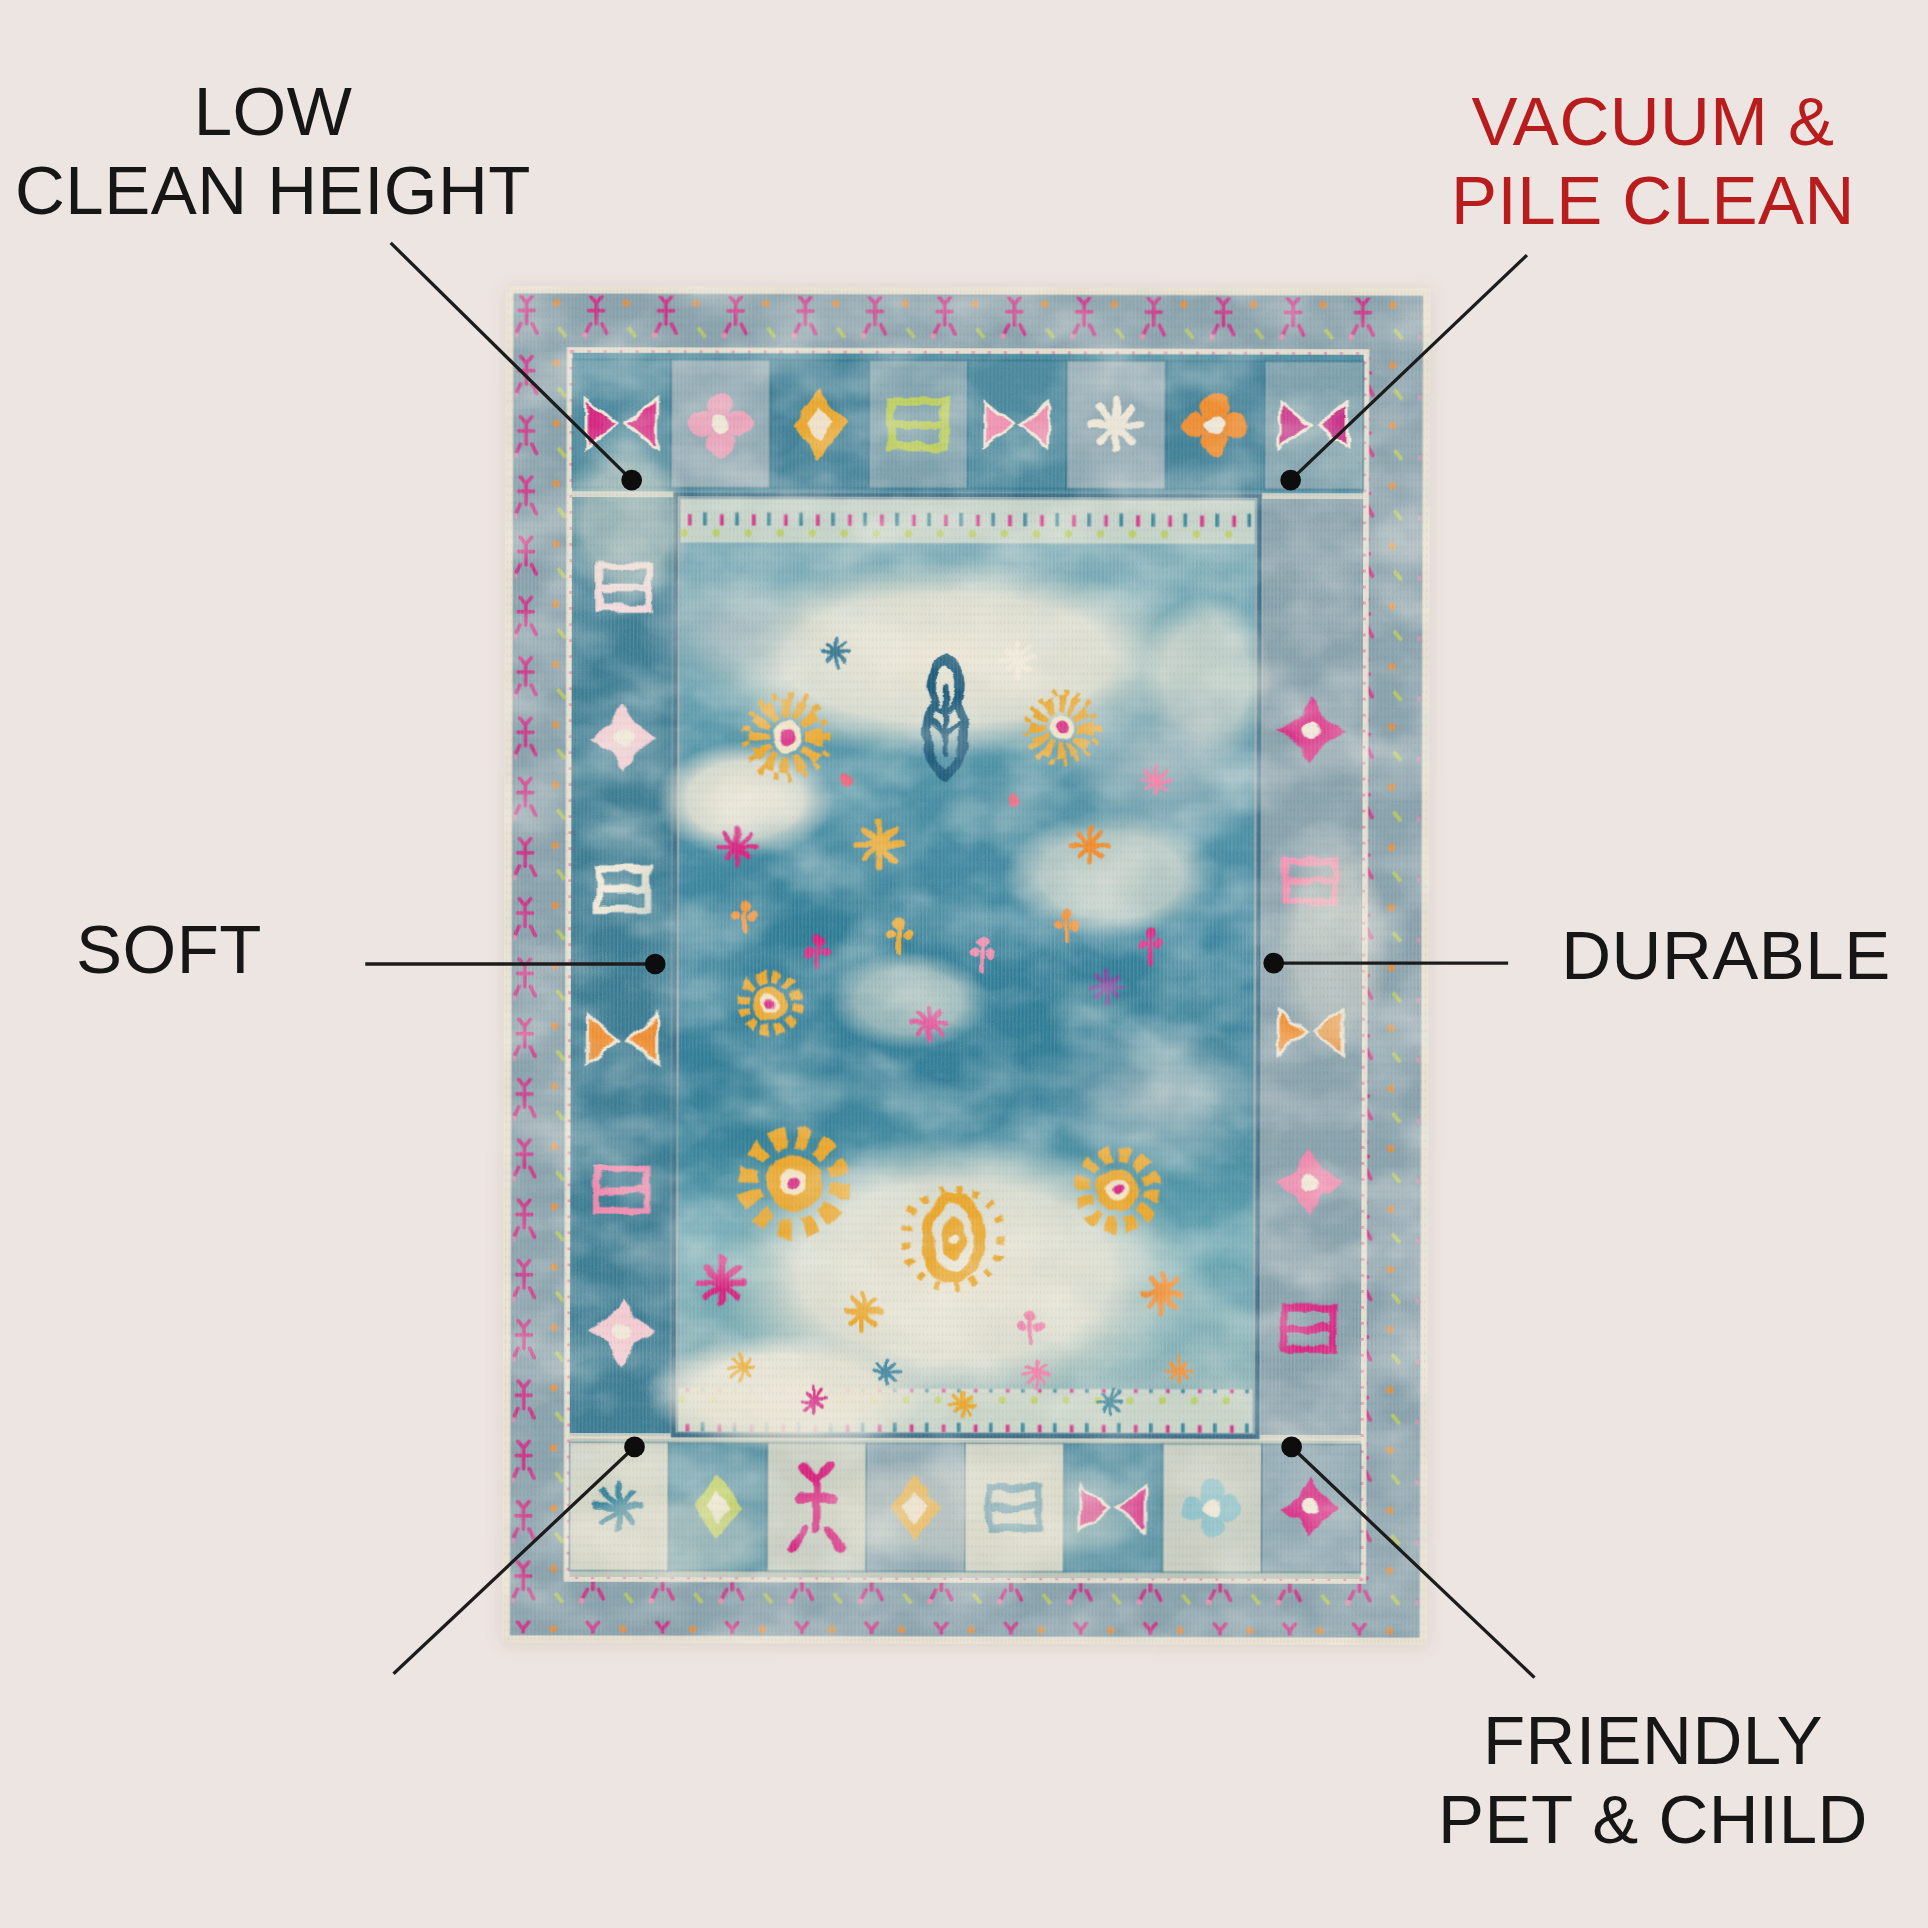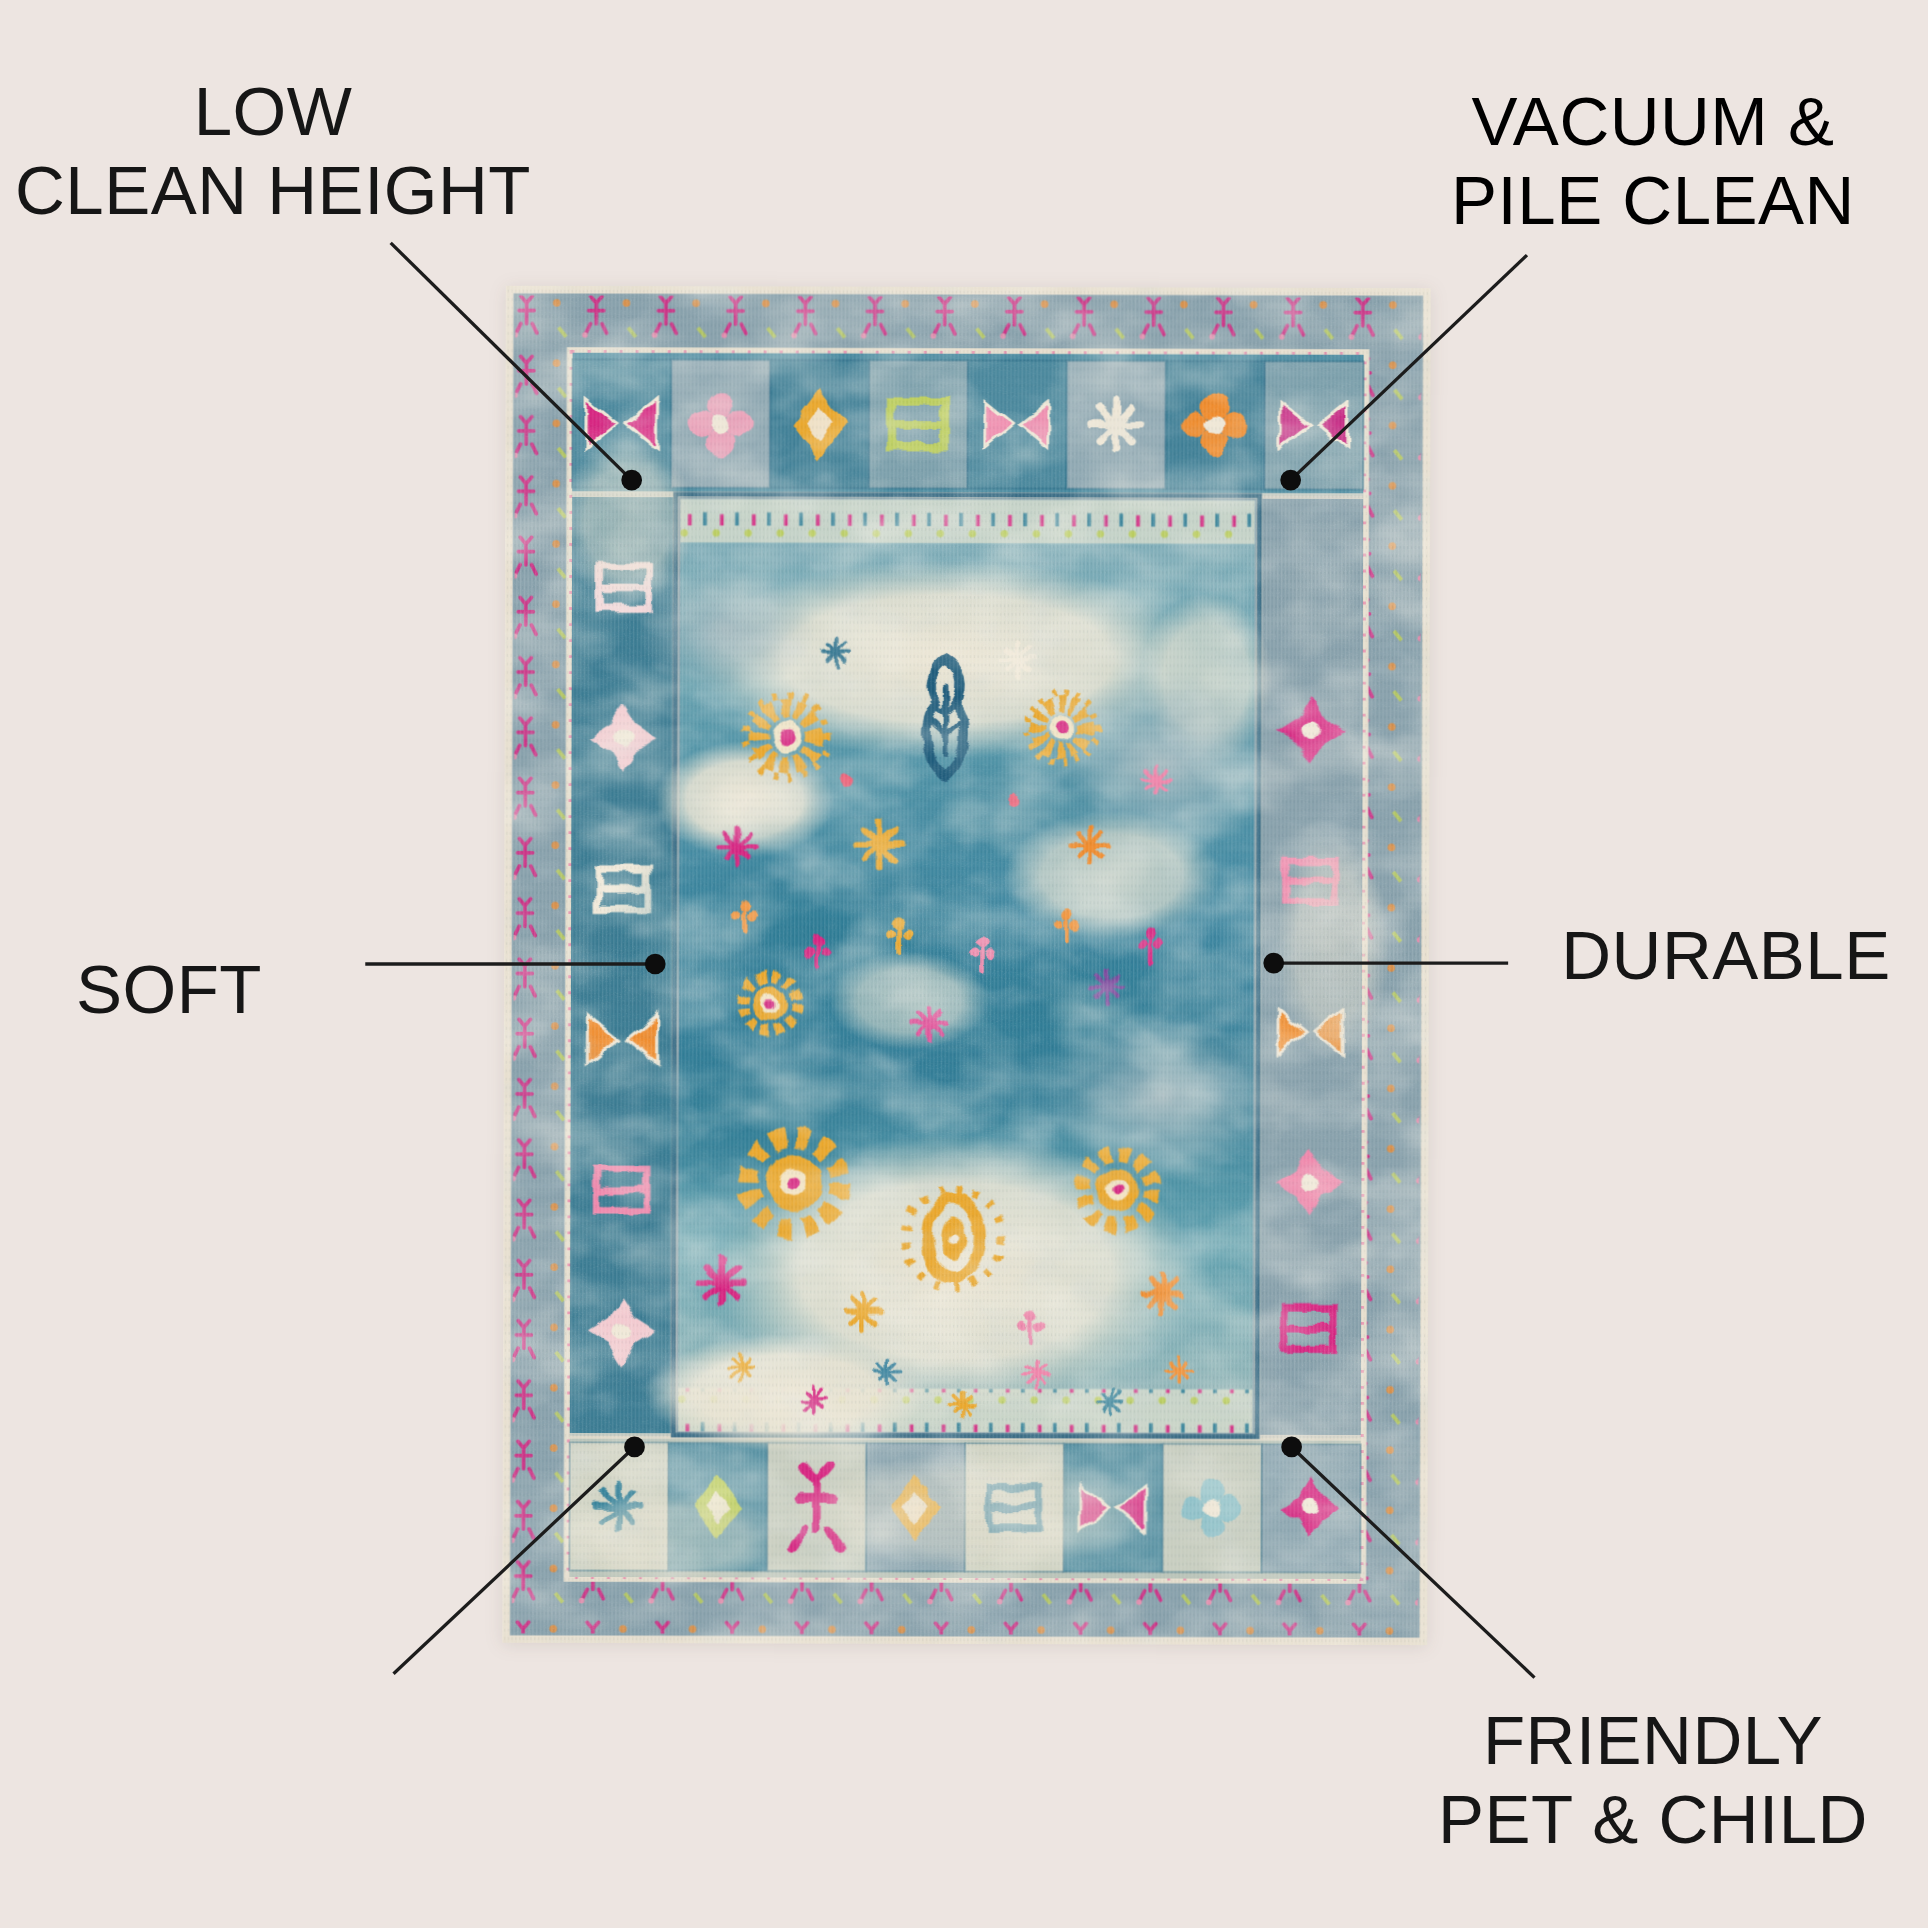--- a/index.html
+++ b/index.html
@@ -319,25 +319,25 @@
       <line x1="418" y1="1778" x2="674" y2="1537" stroke="#1c1c1c" stroke-width="3.5"></line>
       <circle cx="674" cy="1537" r="11" fill="#0d0d0d"></circle>
       <line x1="1630" y1="1782" x2="1372" y2="1537" stroke="#1c1c1c" stroke-width="3.5"></line>
       <circle cx="1372" cy="1537" r="11" fill="#0d0d0d"></circle>
     </svg>
 
   <div class="label" style="left: 273px; top: 151px; color: rgb(22, 22, 22);">
     <span>LOW</span>
     <span>CLEAN HEIGHT</span>
   </div>
-  <div class="label" style="left: 1653px; top: 161px; color: #000000;">
+  <div class="label" style="left: 1653px; top: 161px; color: #b91c1c;">
     <span>VACUUM &amp;</span>
     <span>PILE CLEAN</span>
   </div>
-  <div class="label" style="left: 169px; top: 949px; color: rgb(22, 22, 22); margin-top: 40px;">
+  <div class="label" style="left: 169px; top: 949px; color: rgb(22, 22, 22);">
     <span>SOFT</span>
 
   </div>
   <div class="label" style="left: 1700px; top: 955px; color: rgb(22, 22, 22); margin-left: 26px;">
     <span>DURABLE</span>
 
   </div>
   <div class="label" style="left: 1653px; top: 1780px; color: rgb(22, 22, 22);">
     <span>FRIENDLY</span>
     <span>PET &amp; CHILD</span>

